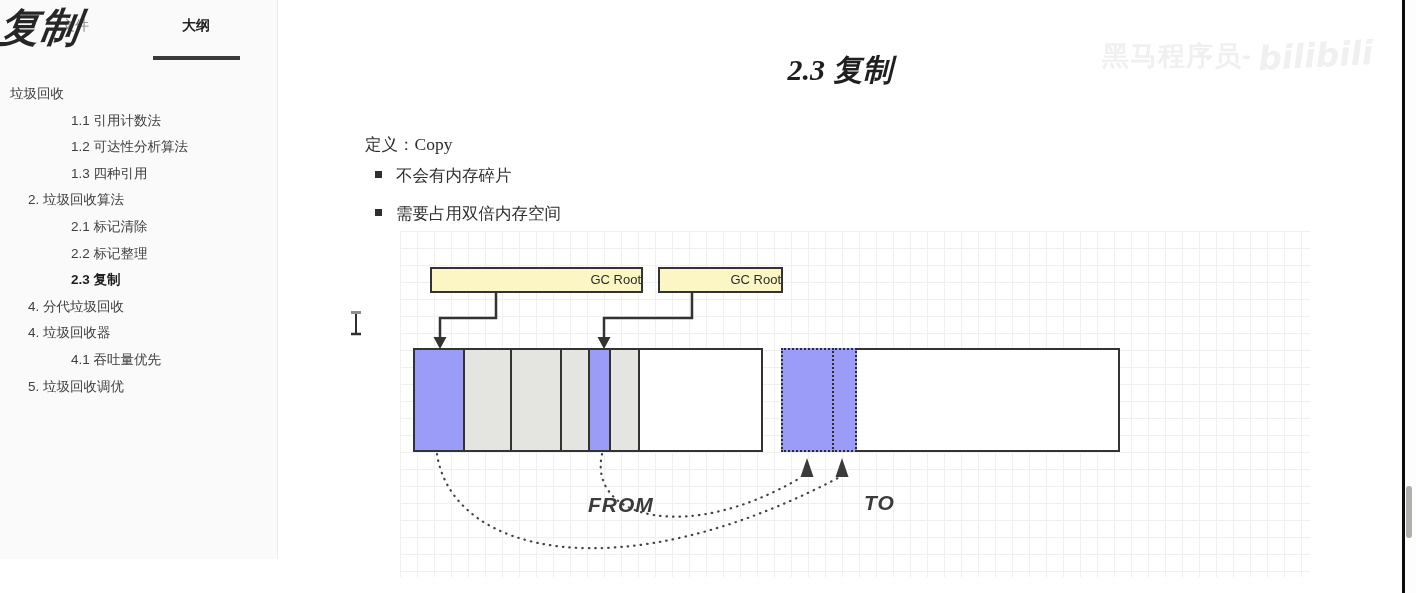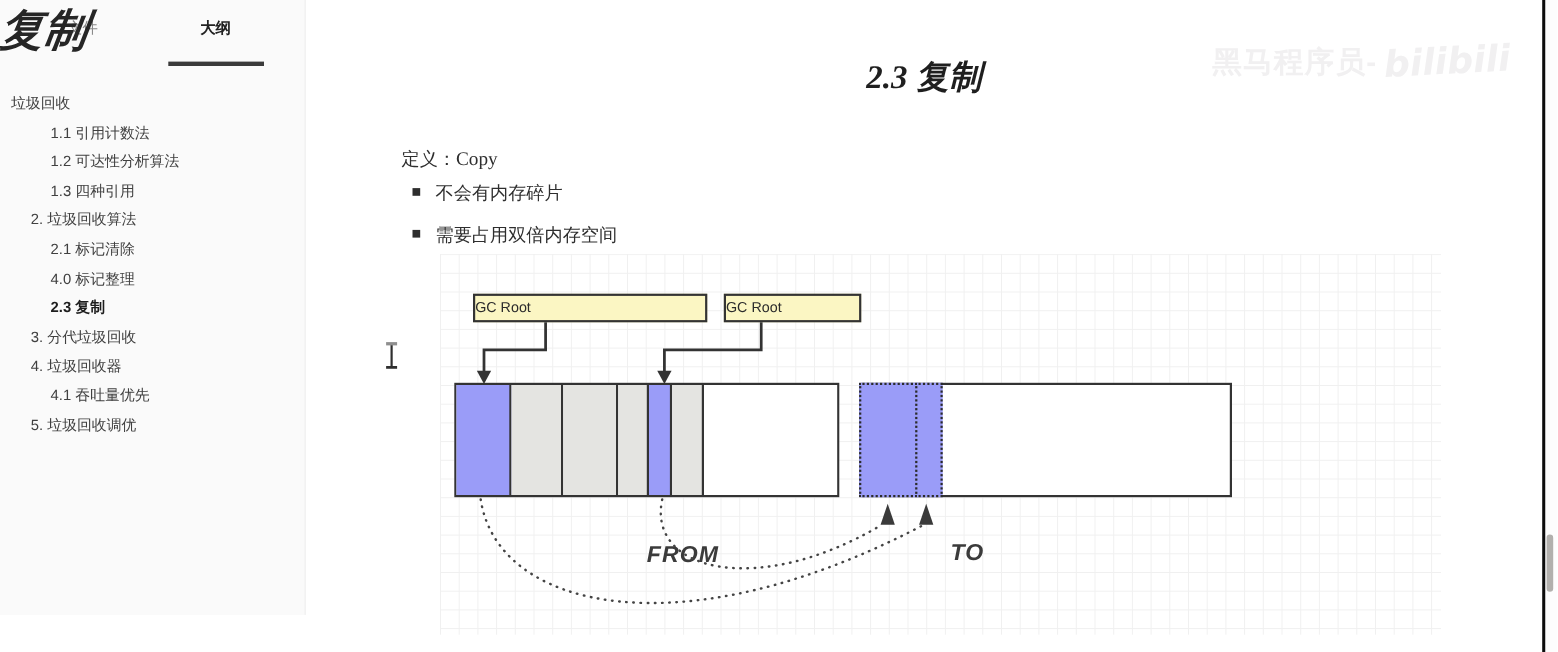--- a/index.html
+++ b/index.html
@@ -12,21 +12,21 @@
   .tabs{position:absolute;left:0;top:14px;width:277px;height:34px;}
   .tab{position:absolute;top:0;height:22px;line-height:22px;text-align:center;font-size:14px;cursor:default;}
   .tab-files{left:40px;width:70px;color:#8a8a8a;}
   .tab-outline{left:150px;width:92px;color:#222;font-weight:600;}
   .tab-underline{position:absolute;left:153px;top:42px;width:87px;height:4px;background:#3a3a3a;}
   .outline{position:absolute;left:0;top:57px;width:277px;}
   .o-item{height:26.6px;line-height:26.6px;font-size:13.5px;color:#404040;white-space:nowrap;
           overflow:hidden;text-overflow:ellipsis;}
   .lvl0{padding-left:10px;margin-top:24px;}
   .lvl1{padding-left:28px;}
-  .lvl2{padding-left:46px;}
+  .lvl2{padding-left:71px;}
   .o-item.active{font-weight:bold;color:#1d1d1d;}
 
   
   .main{position:absolute;left:278px;top:0;width:1124px;height:593px;background:#fff;}
   .page-title{position:absolute;left:277px;top:30px;width:1126px;text-align:center;
               font-family:"Liberation Serif","DejaVu Serif",serif;font-style:italic;
               font-size:30px;color:#1f1f1f;}
   .watermark{position:absolute;left:1102px;top:36px;width:280px;display:flex;align-items:center;
              gap:6px;color:#f1f0f1;user-select:none;}
   .wm-cn{font-size:27px;font-weight:bold;letter-spacing:1px;}
@@ -39,21 +39,21 @@
                   margin-right:14px;vertical-align:3px;}
   .bullet-1{top:165px;}
   .bullet-2{top:203px;}
 
   
   .grid{position:absolute;left:400px;top:231px;width:910px;height:346px;background-color:#fff;
         background-image:linear-gradient(#f0f0f0 1px,transparent 1px),
                          linear-gradient(90deg,#f0f0f0 1px,transparent 1px);
         background-size:17px 17px;}
   .gcroot{position:absolute;box-sizing:border-box;background:#fbf6c3;border:2px solid #333;
-          text-align:left;font-size:13px;color:#2c2c2c;z-index:2;}
+          text-align:right;font-size:13px;color:#2c2c2c;z-index:2;}
   .gcroot-1{left:430px;top:267px;width:213px;height:26px;line-height:22px;}
   .gcroot-2{left:658px;top:267px;width:125px;height:26px;line-height:22px;}
   .strip{position:absolute;top:348px;height:104px;box-sizing:border-box;border:2px solid #333;
          background:#fff;z-index:2;display:flex;}
   .strip-from{left:413px;width:350px;}
   .strip-to{left:781px;width:339px;}
   .cell{box-sizing:border-box;height:100%;border-right:2px solid #333;}
   .cell:last-child{border-right:none;}
   .c-survivor{background:#9a9cf8;}
   .c-used{background:#e4e4e1;}
@@ -85,23 +85,23 @@
       <div class="tab tab-outline">大纲</div>
       <div class="tab-underline"></div>
     </div>
     <nav class="outline">
       <div class="o-item lvl0">垃圾回收</div>
       <div class="o-item lvl2">1.1 引用计数法</div>
       <div class="o-item lvl2">1.2 可达性分析算法</div>
       <div class="o-item lvl2">1.3 四种引用</div>
       <div class="o-item lvl1">2. 垃圾回收算法</div>
       <div class="o-item lvl2">2.1 标记清除</div>
-      <div class="o-item lvl2">4.0 标记整理</div>
+      <div class="o-item lvl2">2.2 标记整理</div>
       <div class="o-item lvl2 active">2.3 复制</div>
-      <div class="o-item lvl1">3. 分代垃圾回收</div>
+      <div class="o-item lvl1">4. 分代垃圾回收</div>
       <div class="o-item lvl1">4. 垃圾回收器</div>
       <div class="o-item lvl2">4.1 吞吐量优先</div>
       <div class="o-item lvl1">5. 垃圾回收调优</div>
     </nav>
   </aside>
 
   <main class="main"></main>
 
   <h1 class="page-title">2.3 复制</h1>
 

